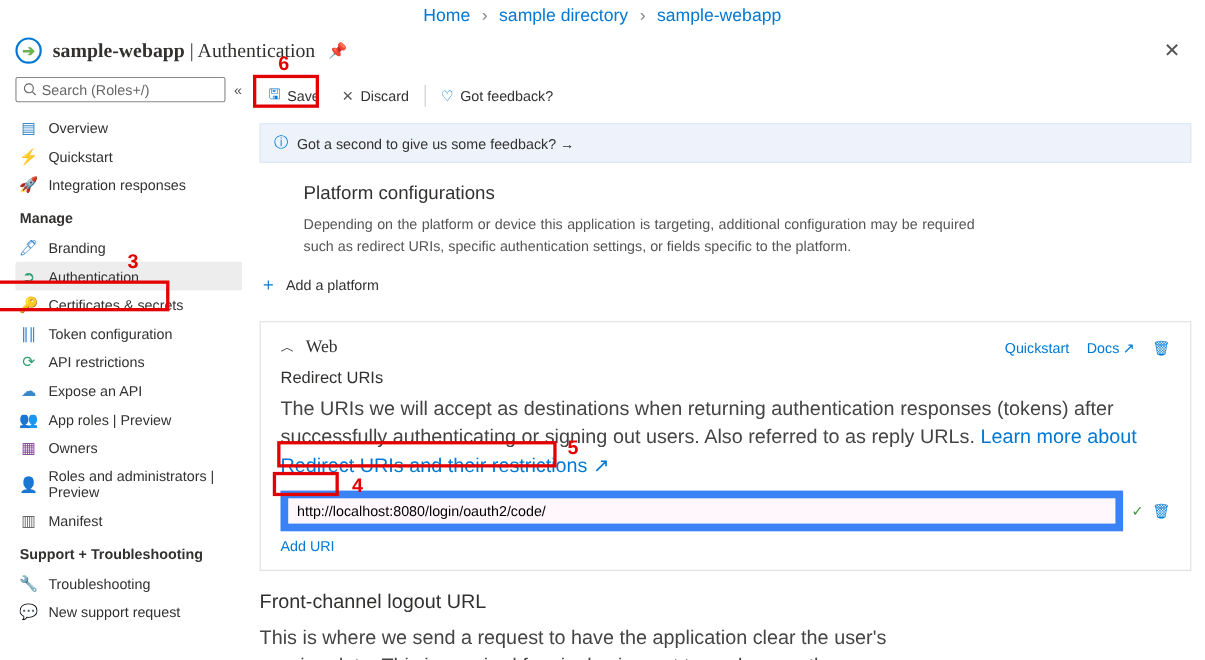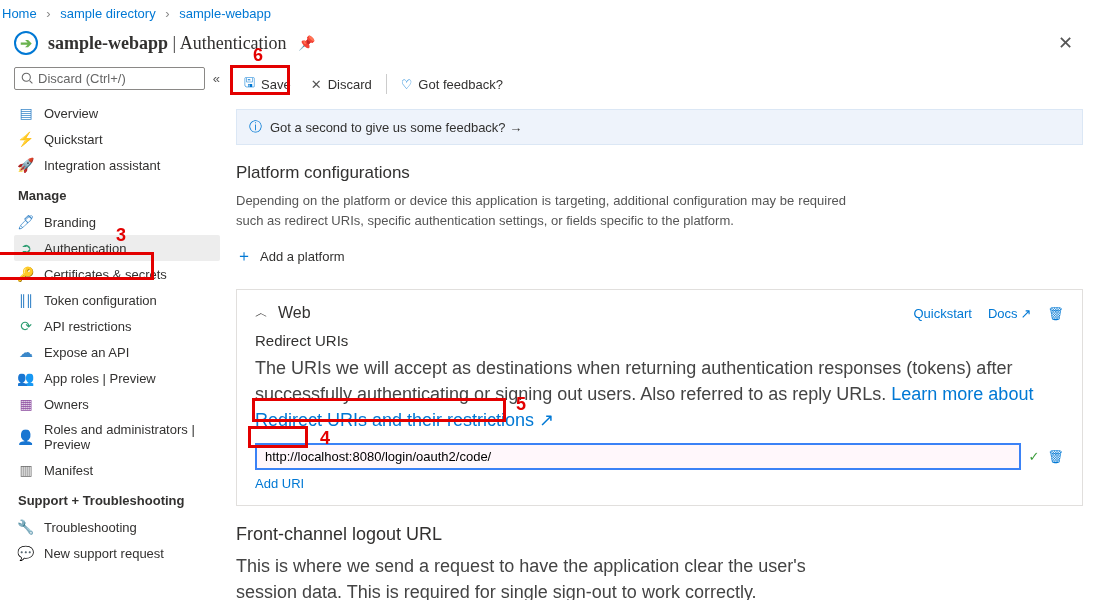--- a/index.html
+++ b/index.html
@@ -1,19 +1,19 @@
 <!DOCTYPE html>
 <html><head>
 <meta charset="utf-8">
 <style>
   * { box-sizing: border-box; margin: 0; padding: 0; }
   body { font-family: "Segoe UI", Arial, sans-serif; font-size: 13px; color: #323130; background: #fff; width: 1095px; }
   a { color: #0078d4; text-decoration: none; }
   
-  .breadcrumb { padding: 6px 2px; font-size: 13px; }
+  .breadcrumb { padding: 6px 2px; font-size: 16px; text-align: center; }
   .breadcrumb span.sep { color: #888; margin: 0 6px; }
   .breadcrumb a { color: #0078d4; }
   
   .header-row { display: flex; align-items: center; padding: 4px 14px 8px 14px; }
   .app-icon { width: 24px; height: 24px; margin-right: 10px; border-radius: 50%; border: 2px solid #0078d4; display:flex; align-items:center; justify-content:center; }
   .app-icon-inner { font-size:14px; color:#6bb34f; font-weight:bold; }
   .page-title { font-size: 18px; font-weight: 400; font-family: Liberation Serif, serif; }
   .page-title b { font-weight: 600; }
   .pin-icon { margin-left: 12px; color: #555; font-size: 14px; }
   .close-x { margin-left: auto; font-size: 18px; color: #555; cursor: pointer; margin-right: 8px; }
@@ -40,30 +40,30 @@
   .feedback-bar .info-ic { color:#0078d4; }
   
   .section-title { font-size:17px; font-weight:400; margin-bottom:8px; }
   .section-desc { color:#555; font-size:13px; line-height:1.5; margin-bottom:10px; text-align:justify; }
   .add-platform { display:flex; align-items:center; gap:8px; padding:6px 0; cursor:pointer; margin-bottom:16px; }
   .add-platform .ic { color:#0078d4; font-size:16px; font-weight:300; }
   
   .platform-card { border:1px solid #e1dfdd; padding:14px 18px; margin-bottom:18px; }
   .platform-head { display:flex; align-items:center; margin-bottom:10px; }
   .platform-head .chev { margin-right:10px; }
-  .platform-head h3 { font-size:16px; font-weight:400; flex:1; }
+  .platform-head h3 { font-size:16px; font-weight:400; flex:1;font-family:Liberation Serif, serif; }
   .platform-head .links { display:flex; gap:16px; align-items:center; color:#0078d4; }
   .platform-head .links span { cursor:pointer; display:flex; align-items:center; gap:3px; }
   .trash { color:#0078d4; cursor:pointer; }
   
   .subsec-title { font-size:15px; margin:10px 0 6px 0; }
   .subsec-desc { font-size:18px; color:#444; line-height:1.45; margin-bottom:10px; }
   
   .uri-row { display:flex; align-items:center; gap:8px; margin-bottom:6px; }
-  .uri-input { flex:1; border:2px solid #3b82f6; padding:4px 8px; font-size:13px; background:#fff7fb; }
+  .uri-input { flex:1; border:7px solid #3b82f6; padding:4px 8px; font-size:13px; background:#fff7fb; }
   .uri-row .check { color:#3a9c3a; }
   
   .add-uri { color:#0078d4; cursor:pointer; font-size:13px; }
   
   .logout-input-wrap { display:flex; align-items:center; border:1px solid #bbb; padding:4px 8px; width:610px; color:#888; }
   .logout-input-wrap input { border:0; outline:0; flex:1; font-size:13px; color:#c2410c; }
   .logout-input-wrap .check { color:#3a9c3a; }
   
   .annot-box { position:absolute; border:3px solid #e30000; pointer-events:none; }
   .annot-num { position:absolute; color:#e30000; font-weight:bold; font-size:18px; font-family: Arial; }
@@ -91,36 +91,36 @@
 </div>
 
 <div class="layout">
   <div class="sidebar" style="position:relative;">
     <div class="search-row">
       <div class="search-box">
         <svg width="13" height="13" viewBox="0 0 16 16">
             <circle cx="6.5" cy="6.5" r="5" fill="none" stroke="#666" stroke-width="1.3"></circle>
             <line x1="10.5" y1="10.5" x2="14" y2="14" stroke="#666" stroke-width="1.3"></line>
           </svg>
-        <span>Discard (Ctrl+/)</span>
+        <span>Search (Roles+/)</span>
       </div>
       <span class="collapse-btn">«</span>
     </div>
     <div id="nav-top">
         <div class="nav-item">
           <span class="ic" style="color:#3a87c9">▤</span>
           <span>Overview</span>
         </div>
         <div class="nav-item">
           <span class="ic" style="color:#3a87c9">⚡</span>
           <span>Quickstart</span>
         </div>
         <div class="nav-item">
           <span class="ic" style="color:#d97b2d">🚀</span>
-          <span>Integration assistant</span>
+          <span>Integration responses</span>
         </div>
       </div>
     <div class="nav-section">Manage</div>
     <div id="nav-manage">
         <div class="nav-item">
           <span class="ic" style="color:#3a87c9">🖊</span>
           <span>Branding</span>
         </div>
         <div class="nav-item selected">
           <span class="ic" style="color:#2f9e73">➲</span>
@@ -190,21 +190,21 @@
         <span class="ic">♡</span>
         <span>Got feedback?</span>
       </div>
     </div>
 
     <div class="feedback-bar">
       <span class="info-ic">ⓘ</span>
       <span>Got a second to give us some feedback? →</span>
     </div>
 
-    <div style="max-width:610px;">
+    <div style="max-width:610px;margin-left:40px;">
       <div class="section-title">Platform configurations</div>
       <div class="section-desc">Depending on the platform or device this application is targeting, additional configuration may be required such as redirect URIs, specific authentication settings, or fields specific to the platform.</div>
     </div>
     <div class="add-platform">
       <span class="ic">＋</span>
       <span>Add a platform</span>
     </div>
 
     <div class="platform-card">
       <div class="platform-head">

